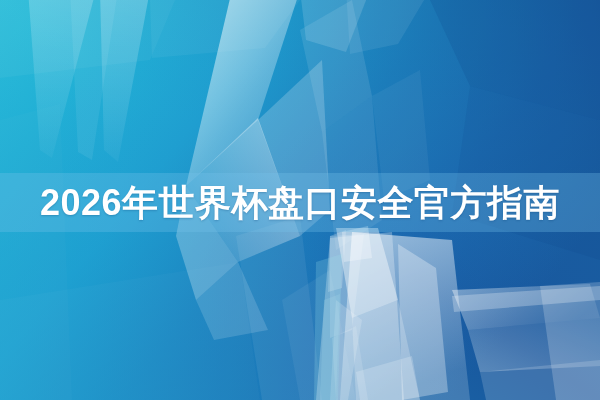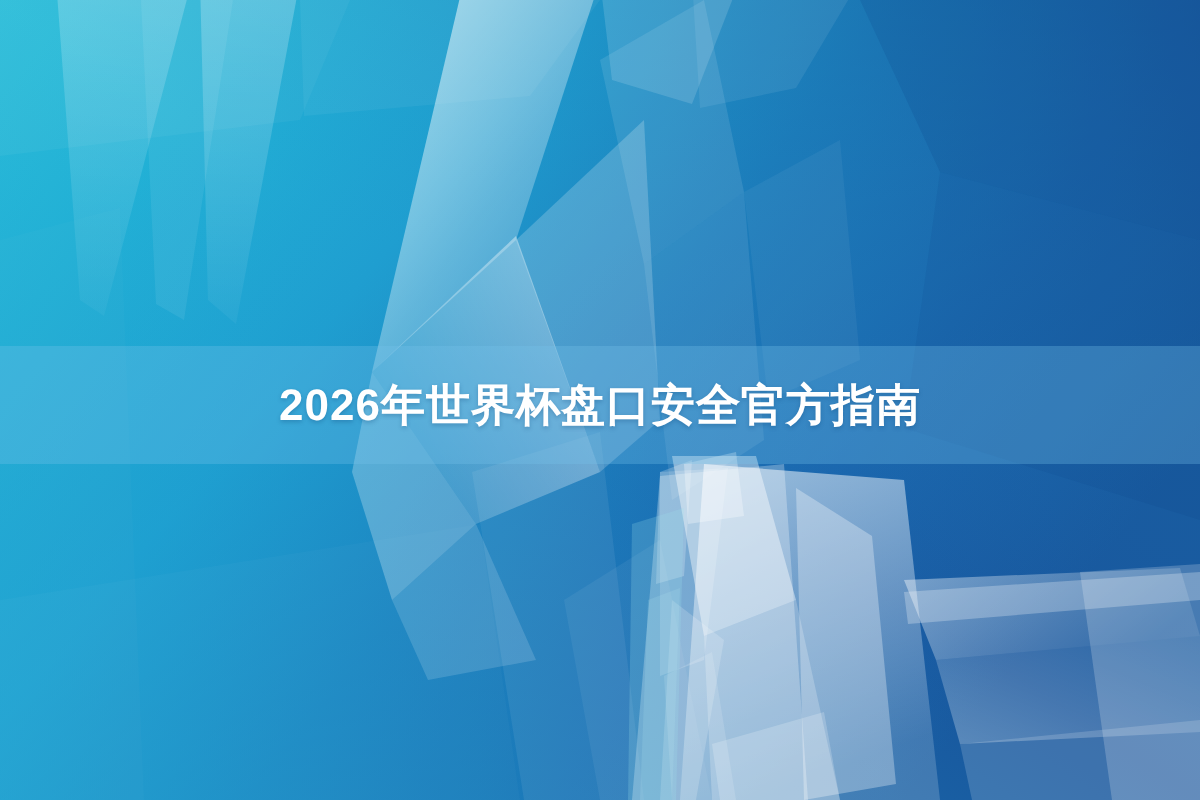--- a/index.html
+++ b/index.html
@@ -37,21 +37,21 @@
     left: 0;
     top: 173px;
     width: 600px;
     height: 59px;
     display: flex;
     align-items: center;
     justify-content: center;
   }
   #banner-title {
     color: #ffffff;
-    font-size: 22px;
+    font-size: 36px;
     font-weight: bold;
     letter-spacing: 0.5px;
     line-height: 1;
     white-space: nowrap;
     text-shadow: 0 1px 2px rgba(10, 60, 110, 0.28);
   }
 </style>
 </head>
 <body>
 

